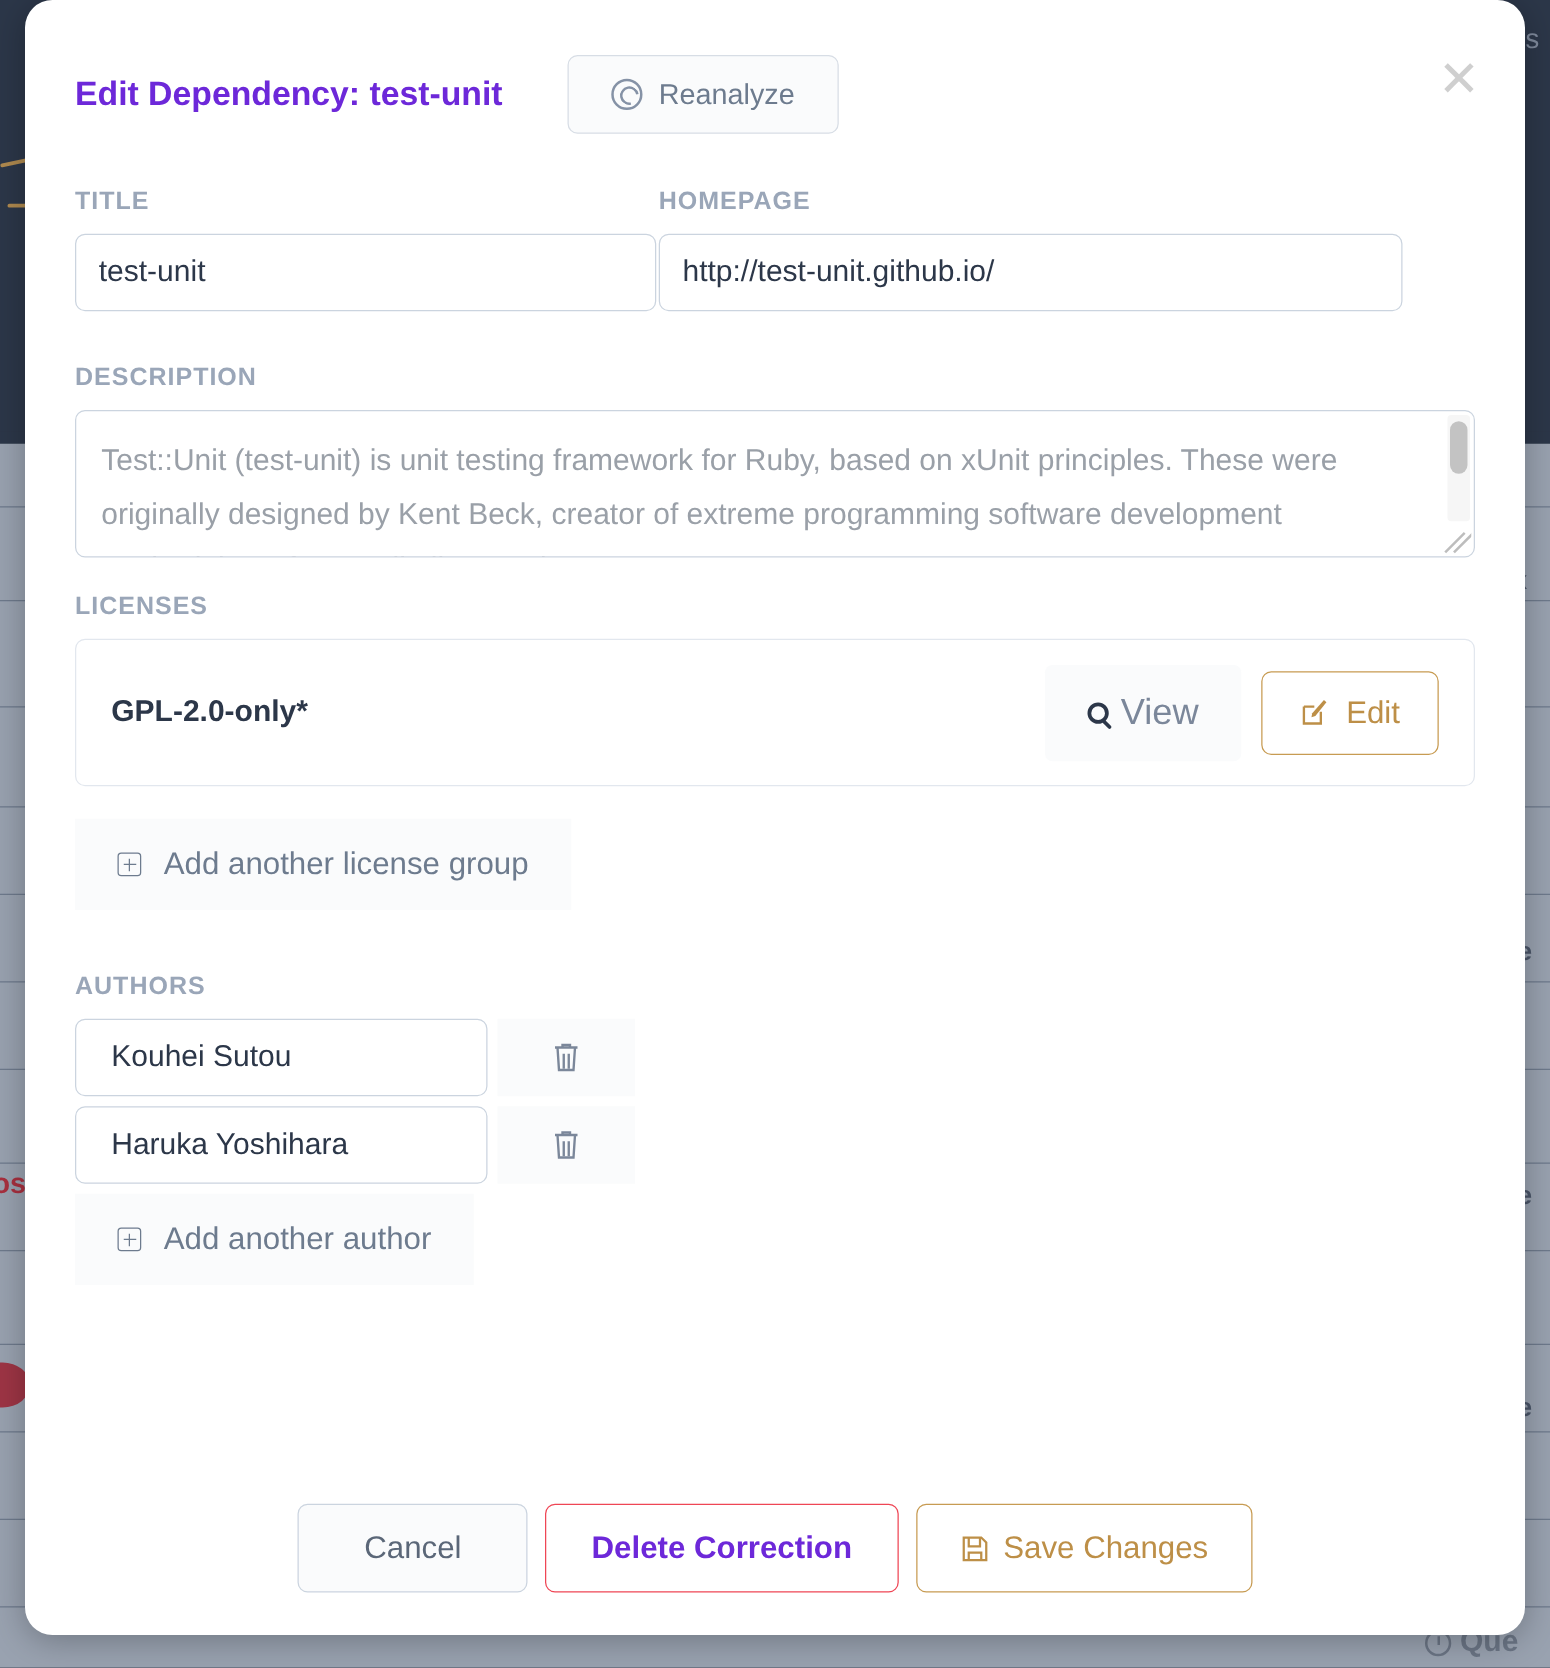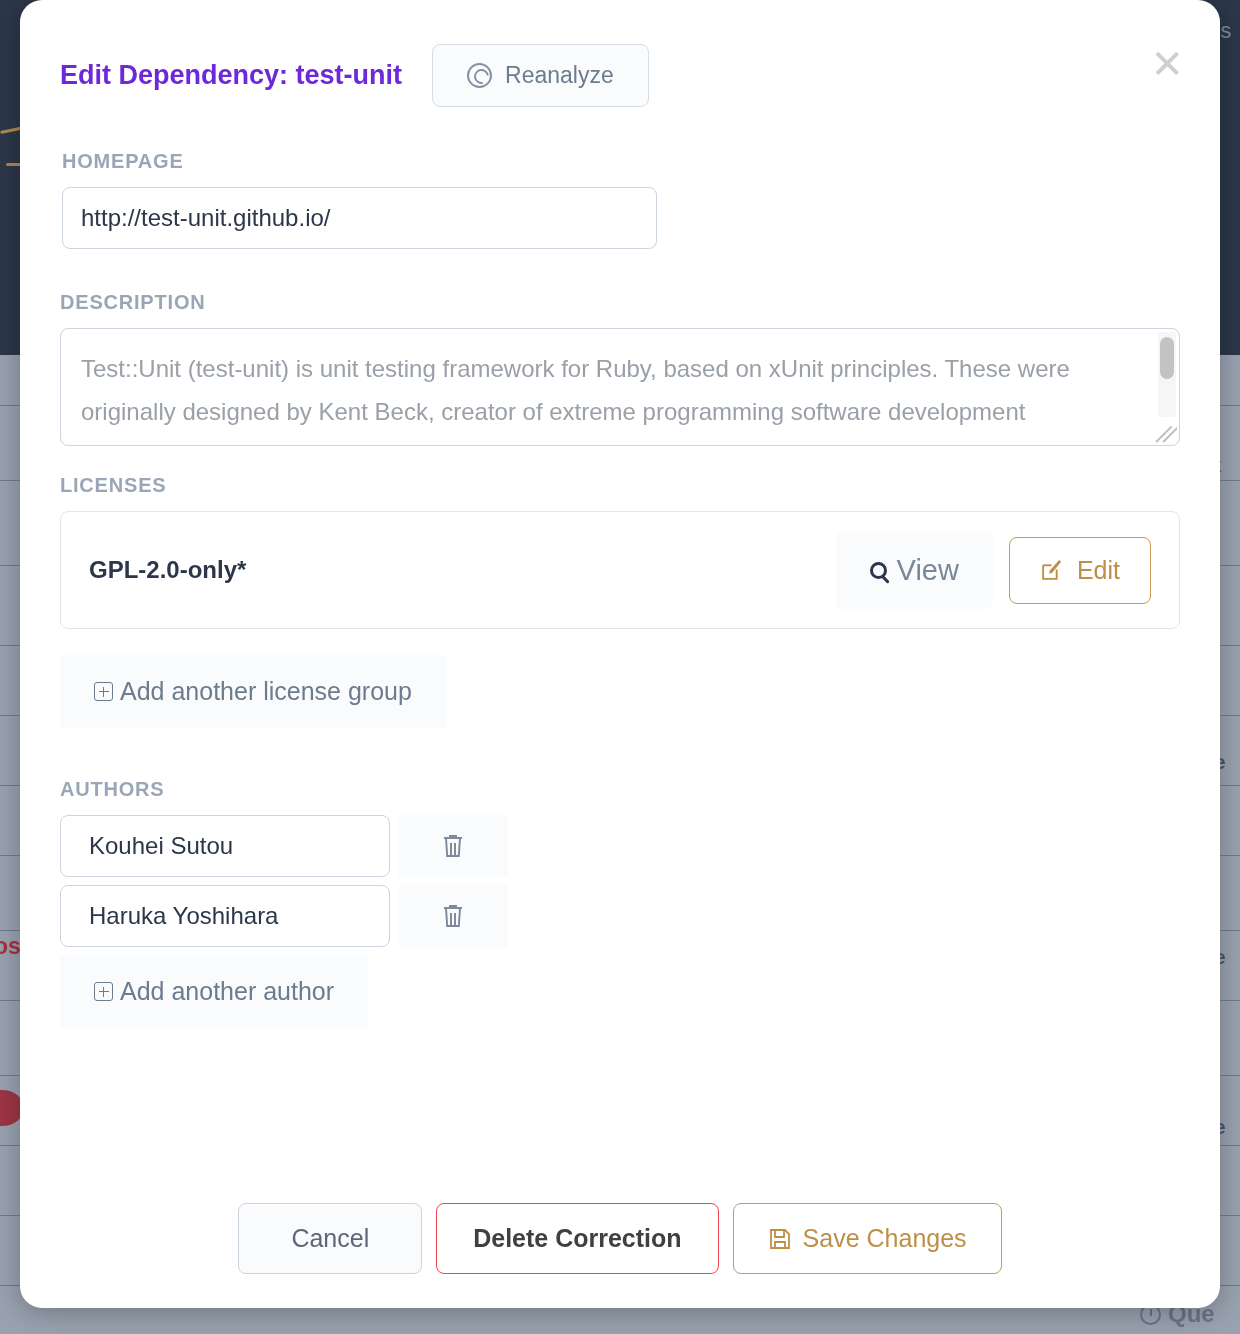--- a/index.html
+++ b/index.html
@@ -86,21 +86,21 @@
 
   .modal-head {
     position: absolute; left: 0; top: 44px; width: 100%;
     display: flex; align-items: center; padding: 0 40px;
   }
   .modal-title {
     font-size: 27px; font-weight: bold; color: #6d28d9;
     white-space: nowrap;
   }
   .reanalyze-btn {
-    margin-left: 30px;
+    margin-left: 52px;
     display: flex; align-items: center; gap: 13px;
     background: #fafbfc;
     border: 1px solid #d7dde5;
     border-radius: 8px;
     padding: 17px 34px;
     font-size: 23px; color: #6d7b8e;
     cursor: pointer;
   }
   .reanal-ico {
     width: 25px; height: 25px;
@@ -213,21 +213,21 @@
     background: #fff;
     border-radius: 8px;
     padding: 18px 30px;
     font-size: 25px; color: #bd8f47; cursor: pointer;
     margin-left: 16px;
     font-family: "Liberation Sans", sans-serif;
   }
   .pencil-ico { width: 25px; height: 25px; flex: none; }
 
   .add-btn {
-    display: inline-flex; align-items: center; gap: 7px;
+    display: inline-flex; align-items: center; gap: 18px;
     background: #fafbfc;
     border: none;
     padding: 22px 34px;
     margin-top: 26px;
     font-size: 25px; color: #6d7b8e; cursor: pointer;
     font-family: "Liberation Sans", sans-serif;
     text-align: right;
   }
   .plus-ico {
     width: 19px; height: 19px; border: 1.8px solid #6d7b8e; border-radius: 3px;
@@ -262,21 +262,21 @@
     display: flex; justify-content: center; gap: 14px;
     padding: 0 40px;
   }
   .btn-cancel {
     background: #fafbfc; border: 1px solid #cbd4df; border-radius: 8px;
     padding: 20px 52px; font-size: 25px; color: #5b6778; cursor: pointer;
     font-family: "Liberation Sans", sans-serif;
   }
   .btn-delete {
     background: #fff; border: 1px solid #ef4655; border-radius: 8px;
-    padding: 20px 36px; font-size: 25px; color: #404040; font-weight: bold;
+    padding: 20px 36px; font-size: 25px; color: #6d28d9; font-weight: bold;
     cursor: pointer; font-family: "Liberation Sans", sans-serif;
   }
   .btn-save {
     background: #fff; border: 1px solid #c79b52; border-radius: 8px;
     padding: 20px 34px; font-size: 25px; color: #bd8f47; cursor: pointer;
     display: flex; align-items: center; gap: 11px;
     font-family: "Liberation Sans", sans-serif;
   }
   .save-ico { width: 24px; height: 24px; flex: none; }
 </style>
@@ -329,20 +329,24 @@
       <button class="reanalyze-btn">
         <span class="reanal-ico"></span>
         <span>Reanalyze</span>
       </button>
     </div>
     <div class="close-x">✕</div>
 
     <div class="body-area">
 
       <div class="row2">
+        <div class="col-title">
+          <div class="fld-label">TITLE</div>
+          <input class="txt-input" value="test-unit" style="">
+        </div>
         <div class="col-home">
           <div class="fld-label">HOMEPAGE</div>
           <input class="txt-input" value="http://test-unit.github.io/" style="">
         </div>
       </div>
 
       <div class="desc-wrap">
         <div class="fld-label">DESCRIPTION</div>
         <div class="desc-box">
           <div class="desc-text">Test::Unit (test-unit) is unit testing framework for Ruby, based on xUnit principles. These were originally designed by Kent Beck, creator of extreme programming software development methodology, for Smalltalk's SUnit. It</div>

